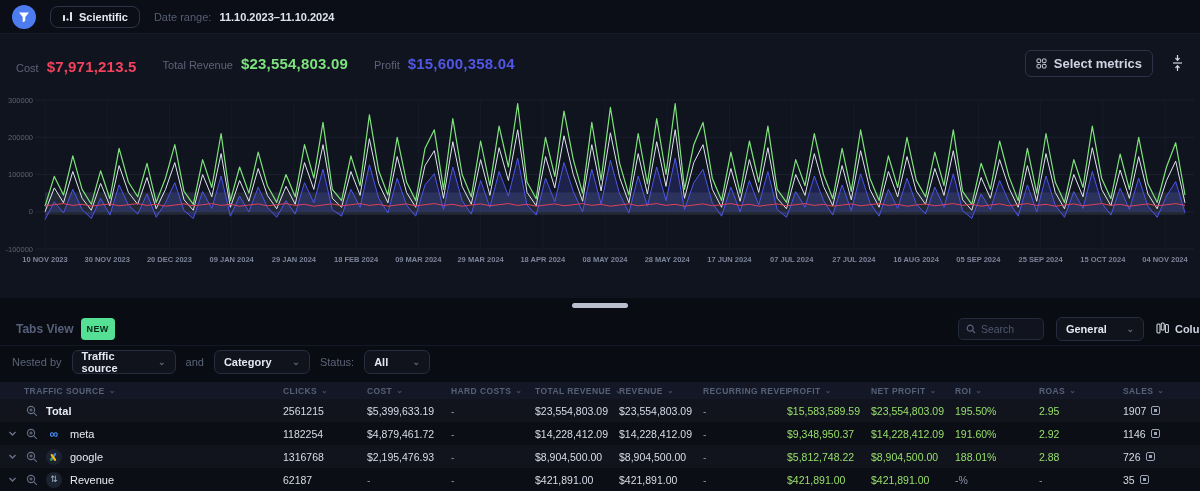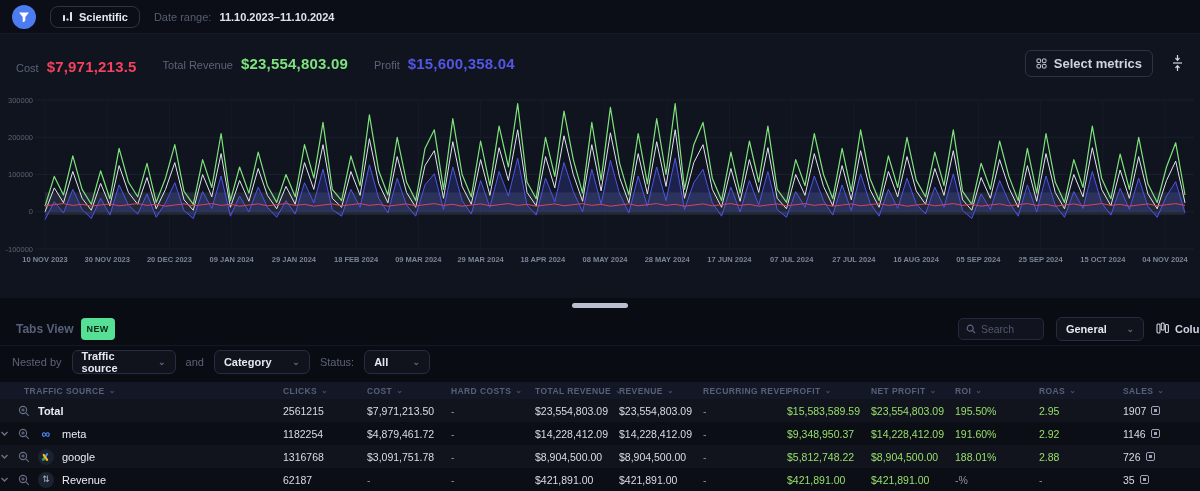--- a/index.html
+++ b/index.html
@@ -65,21 +65,21 @@
   .th { font-size:8.5px; font-weight:700; letter-spacing:.4px; color:#566077;
     text-transform:uppercase; white-space:nowrap; overflow:hidden; cursor:pointer; display:flex; gap:4px; align-items:center; }
   .th:first-child { padding-left:24px; }
   .th .sort { color:#444d63; font-size:8px; }
   .trow { height:23px; align-items:center; font-size:10.5px; cursor:pointer; }
   .trow.even { background:#11141d; }
   .trow.odd  { background:#0c0e16; }
   .cell { white-space:nowrap; overflow:hidden; color:#d7dce8; }
   .cell.dash { color:#8b93a7; }
   .cell.green { color:#97df6a; }
-  .name-cell { display:flex; align-items:center; gap:8px; }
+  .name-cell { display:flex; align-items:center; gap:8px; padding-left:8px; }
   .caret-spacer { width:10px; flex:0 0 auto; display:flex; }
   .row-name { font-size:11px; color:#e8ebf3; }
   .trow.total .row-name { font-weight:700; }
   .logo-badge { width:16px; height:16px; border-radius:50%; background:#1b2230;
     display:flex; align-items:center; justify-content:center; flex:0 0 auto;
     font-size:10px; line-height:1; }
   .logo-meta { color:#4b8df8; font-weight:800; font-size:12px; background:transparent; }
   .logo-organic { color:#aab3c6; font-size:9px; }
   .sales-cell { display:flex; align-items:center; gap:5px; }
   .sales-icon { width:9px; height:9px; border:1px solid #9aa3b6; border-radius:2px;
@@ -320,21 +320,21 @@
             <svg width="12" height="12" viewBox="0 0 12 12" fill="none" stroke="#667086" stroke-width="1.1">
               <circle cx="5" cy="5" r="3.6"></circle>
               <line x1="7.8" y1="7.8" x2="10.8" y2="10.8"></line>
               <line x1="3.4" y1="5" x2="6.6" y2="5"></line>
               <line x1="5" y1="3.4" x2="5" y2="6.6"></line>
             </svg>
           </span>
           <span class="row-name">Total</span>
         </div>
         <div class="cell">2561215</div>
-        <div class="cell">$7,971,213.50</div>
+        <div class="cell">$5,399,633.19</div>
         <div class="cell dash">-</div>
         <div class="cell">$23,554,803.09</div>
         <div class="cell">$23,554,803.09</div>
         <div class="cell dash">-</div>
         <div class="cell green">$15,583,589.59</div>
         <div class="cell green">$23,554,803.09</div>
         <div class="cell green">195.50%</div>
         <div class="cell green">2.95</div>
         <div class="cell sales-cell">
           <span>1907</span>
@@ -392,21 +392,21 @@
           <span class="logo-badge">
             <svg width="10" height="10" viewBox="0 0 10 10">
               <rect x="1" y="3.2" width="8" height="2.2" rx="1.1" transform="rotate(-55 5 5)" fill="#4285f4"></rect>
               <rect x="1" y="4.6" width="8" height="2.2" rx="1.1" transform="rotate(55 5 5)" fill="#fbbc05"></rect>
               <circle cx="2.2" cy="7.6" r="1.3" fill="#34a853"></circle>
             </svg>
           </span>
           <span class="row-name">google</span>
         </div>
         <div class="cell">1316768</div>
-        <div class="cell">$3,091,751.78</div>
+        <div class="cell">$2,195,476.93</div>
         <div class="cell dash">-</div>
         <div class="cell">$8,904,500.00</div>
         <div class="cell">$8,904,500.00</div>
         <div class="cell dash">-</div>
         <div class="cell green">$5,812,748.22</div>
         <div class="cell green">$8,904,500.00</div>
         <div class="cell green">188.01%</div>
         <div class="cell green">2.88</div>
         <div class="cell sales-cell">
           <span>726</span>

